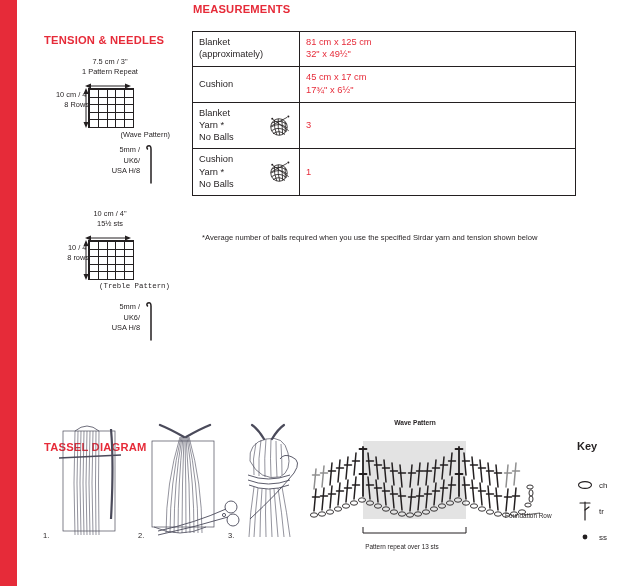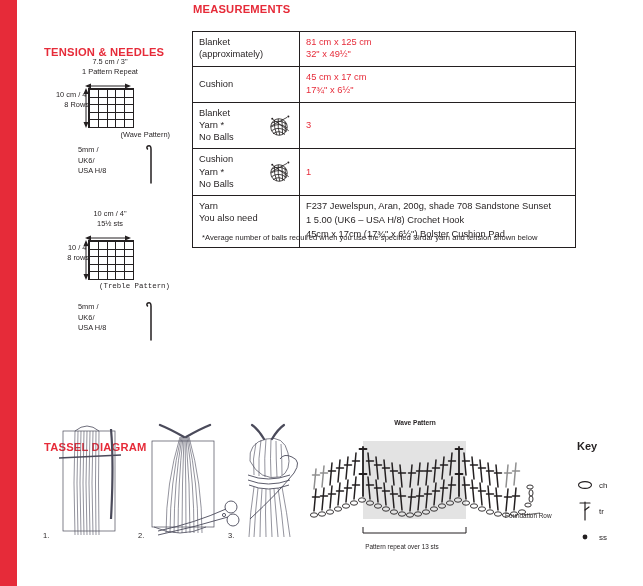--- a/index.html
+++ b/index.html
@@ -77,21 +77,21 @@
     left: 202px;
     top: 233px;
     font-size: 7.6px;
     color: #231f20;
   }
 
   
   #tension-heading {
     position: absolute;
     left: 44px;
-    top: 46px;
+    top: 34px;
   }
   .swatch-block { position: absolute; }
   .swatch-top-label {
     position: absolute;
     text-align: center;
     font-size: 7.4px;
     line-height: 1.38;
     width: 120px;
   }
   .swatch-left-label {
@@ -112,20 +112,21 @@
     width: 44px;
     height: 38px;
     border: 1px solid #231f20;
     background:
       repeating-linear-gradient(to right, #231f20 0 1px, transparent 1px 8.8px),
       repeating-linear-gradient(to bottom, #231f20 0 1px, transparent 1px 7.6px);
   }
   .hook-block { position: absolute; }
   .hook-label {
     position: absolute;
+    text-align: right;
     font-size: 7.4px;
     line-height: 1.42;
     width: 62px;
   }
 
   
   #tassel-heading {
     position: absolute;
     left: 44px;
     top: 401px;
@@ -257,31 +258,20 @@
           </g>
           <circle cx="32.5" cy="10" r="1.3" fill="#231f20"></circle>
           <circle cx="11" cy="13" r="1.3" fill="#231f20"></circle>
         </svg>
       </td>
       <td class="value-cell">
         <div>1</div>
       </td>
     </tr>
 
-    <tr>
-      <td class="label-cell">
-        <div>Yarn</div>
-        <div>You also need</div>
-      </td>
-      <td class="yarn-cell">
-        <div>F237 Jewelspun, Aran, 200g, shade 708 Sandstone Sunset</div>
-        <div>1 5.00 (UK6 – USA H/8) Crochet Hook</div>
-        <div>45cm x 17cm (17¾" x 6½") Bolster Cushion Pad</div>
-      </td>
-    </tr>
   </tbody>
 </table>
 
 <div id="footnote">*Average number of balls required when you use the specified Sirdar yarn and tension shown below</div>
 
 <div class="heading" id="tension-heading">TENSION &amp; NEEDLES</div>
 
 <div class="swatch-block" style="left:0;top:0;">
   <div class="swatch-top-label" style="left:50px;top:57px;">
     <div>7.5 cm / 3"</div>

